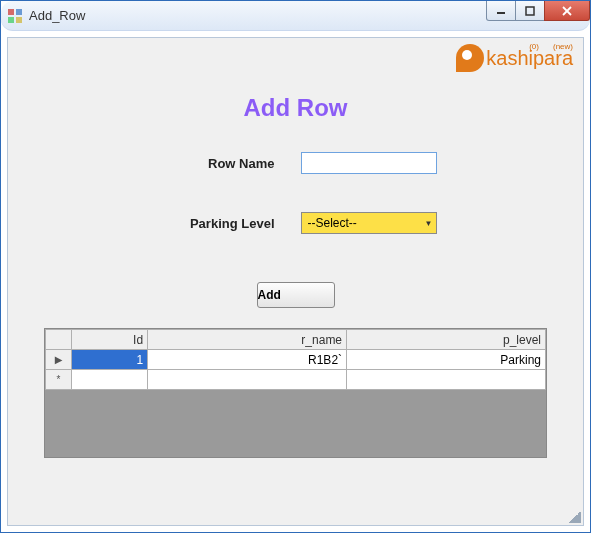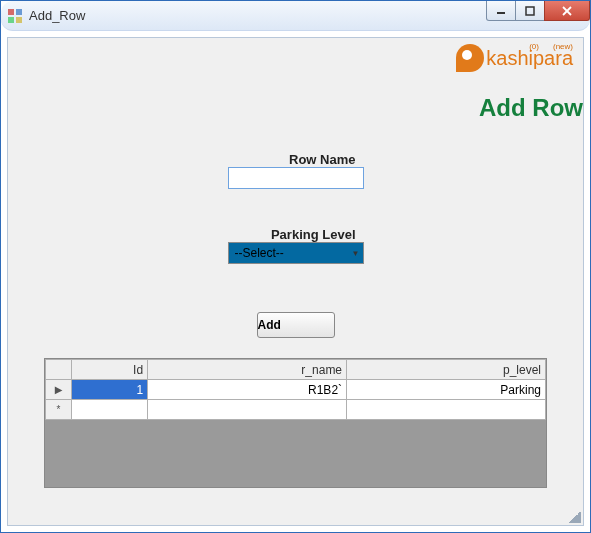--- a/index.html
+++ b/index.html
@@ -100,32 +100,32 @@
   .logo-small {
     position:absolute;
     top:4px;
     right:10px;
     font-size:8px;
     color:#d46a0a;
     display:flex;
     gap:14px;
   }
   .page-title {
-    text-align: right;
+    text-align: center;
     margin-top: 56px;
     font-size: 24px;
     font-weight: bold;
-    color: #15803d;
+    color: #8b5cf6;
   }
   .form-row {
     display: flex;
     align-items: center;
     justify-content: center;
     margin-top: 30px;
-    flex-direction: column;
+    gap: 26px;
   }
   .form-row .lbl {
     width: 120px;
     text-align: right;
     font-weight: bold;
     font-size: 13px;
     color: #222;
   }
   .text-input {
     width: 136px;
@@ -136,21 +136,21 @@
     font-size: 12px;
   }
   .select-wrap {
     position: relative;
     width: 136px;
   }
   .select-display {
     width: 100%;
     height: 22px;
     border: 1px solid #8a8a8a;
-    background: #0369a1;
+    background: #fde047;
     padding: 2px 20px 2px 6px;
     font-size: 12px;
     display: flex;
     align-items: center;
   }
   .select-caret {
     position: absolute;
     right: 4px;
     top: 50%;
     transform: translateY(-50%);

